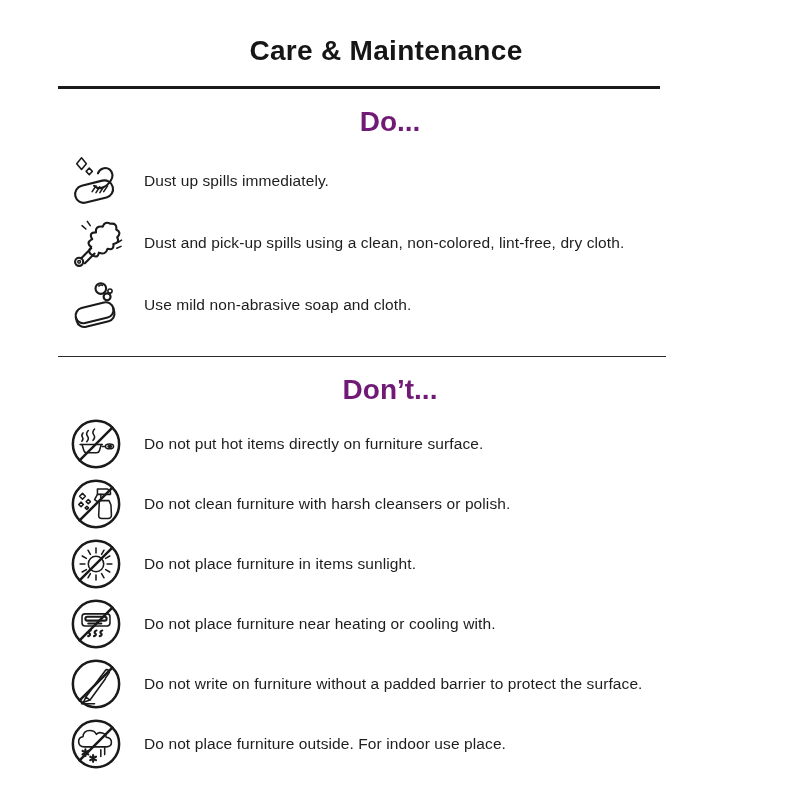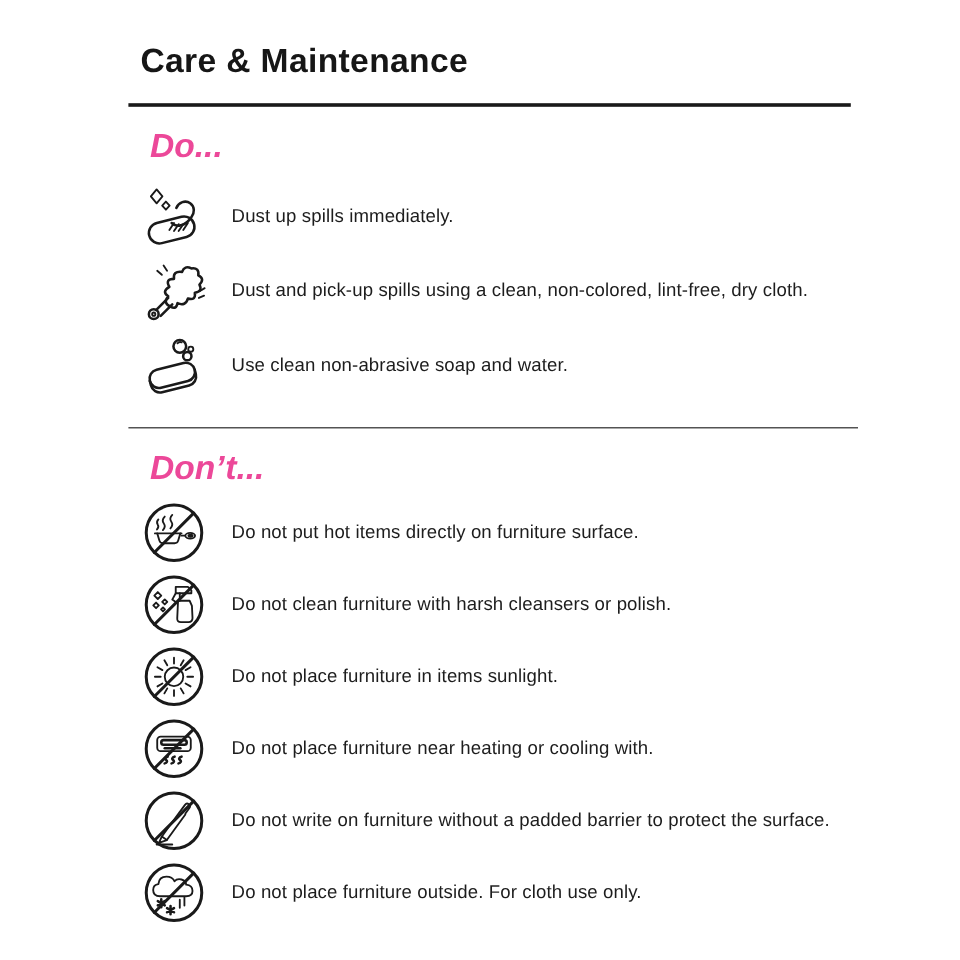--- a/index.html
+++ b/index.html
@@ -1,36 +1,36 @@
 <!DOCTYPE html>
 <html><head>
 <meta charset="utf-8">
 <style>
   html,body{margin:0;padding:0;background:#ffffff;}
   body{
     width:800px;height:800px;overflow:hidden;
     font-family:"Liberation Sans","DejaVu Sans",sans-serif;
     color:#1a1a1a;
   }
-  .page{padding:36px 96px 0 117px;}
+  .page{padding:36px 96px 0 68px;text-align:center;}
   .doc-title{
     font-size:28px;font-weight:bold;letter-spacing:.3px;
     margin:0;line-height:1.1;color:#161616;
   }
   .rule-thick{
     height:3px;background:#1a1a1a;border:none;
     width:602px;margin:19px 0 0 -10px;
   }
   .rule-thin{
     height:1px;background:#2a2a2a;border:none;
     width:608px;margin:20px 0 0 -10px;
   }
   .section-heading{
     font-size:28px;font-weight:bold;line-height:1.1;
-    margin:18px 0 0 8px;color:#ec4899;font-style:italic;
+    margin:18px 0 0 8px;color:#701a75;
   }
   .items{margin-top:12px;}
   .items.dont{margin-top:9px;}
   .item{display:flex;align-items:center;}
   .items.do .item{height:62px;}
   .items.dont .item{height:60px;}
   .icon-box{
     width:56px;height:56px;flex:0 0 56px;
     display:flex;align-items:center;justify-content:center;
   }
@@ -89,21 +89,21 @@
           <g transform="rotate(-14 27 38)">
             <rect class="ic" x="7" y="28" width="40" height="16" rx="8"></rect>
             <path class="ic" d="M7 36 v4 a8 8 0 0 0 8 8 h24 a8 8 0 0 0 8 -8 v-4"></path>
           </g>
           <circle class="ic" cx="33" cy="11" r="5.5"></circle>
           <path class="ic thin" d="M31 8.4 a3.2 3.2 0 0 1 3.6 -0.8"></path>
           <circle class="ic thin" cx="42.5" cy="13.5" r="2.2"></circle>
           <circle class="ic" cx="39.5" cy="19.5" r="3.6"></circle>
         </svg>
       </span>
-      <span class="item-text">Use clean non-abrasive soap and water.</span>
+      <span class="item-text">Use mild non-abrasive soap and cloth.</span>
     </div>
 
   </div>
 
   <div class="rule-thin"></div>
 
   <h2 class="section-heading">Don’t...</h2>
 
   <div class="items dont">
 
@@ -189,17 +189,17 @@
       <span class="icon-box">
         <svg width="54" height="54" viewBox="0 0 56 56">
           <path class="ic thin" d="M16 31 Q10 31 10 25.5 Q10 21 14.5 20.5 Q15 14 21.5 14 Q26.5 14 28.5 18 Q30.5 15.5 34.5 16.5 Q38.5 17.5 38.5 21 Q44 21.5 44 26.5 Q44 31 38.5 31 Z"></path>
           <path class="ic" stroke-width="1.5" d="M17 33.5 V40.5 M14 35.2 L20 38.8 M20 35.2 L14 38.8"></path>
           <path class="ic" stroke-width="1.5" d="M25 39.5 V46.5 M22 41.2 L28 44.8 M28 41.2 L22 44.8"></path>
           <path class="ic thin" d="M33 34 V41 M37 32 V39"></path>
           <circle class="ic ban" cx="28" cy="28" r="24"></circle>
           <path class="ic ban" d="M11 45 L45 11"></path>
         </svg>
       </span>
-      <span class="item-text">Do not place furniture outside. For cloth use only.</span>
+      <span class="item-text">Do not place furniture outside. For indoor use place.</span>
     </div>
 
   </div>
 </div>
 
 </body></html>

